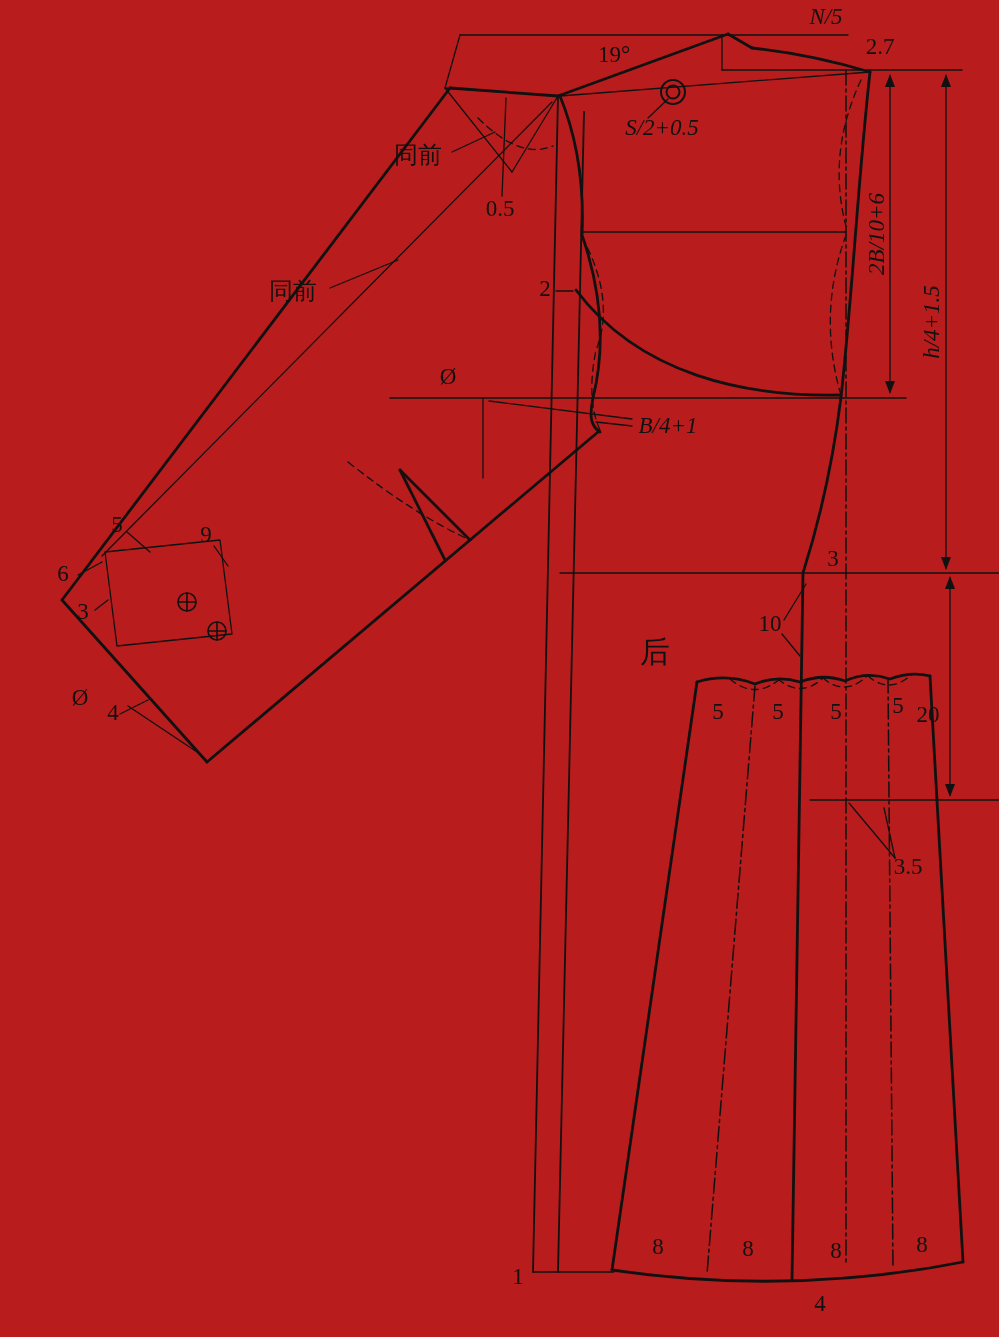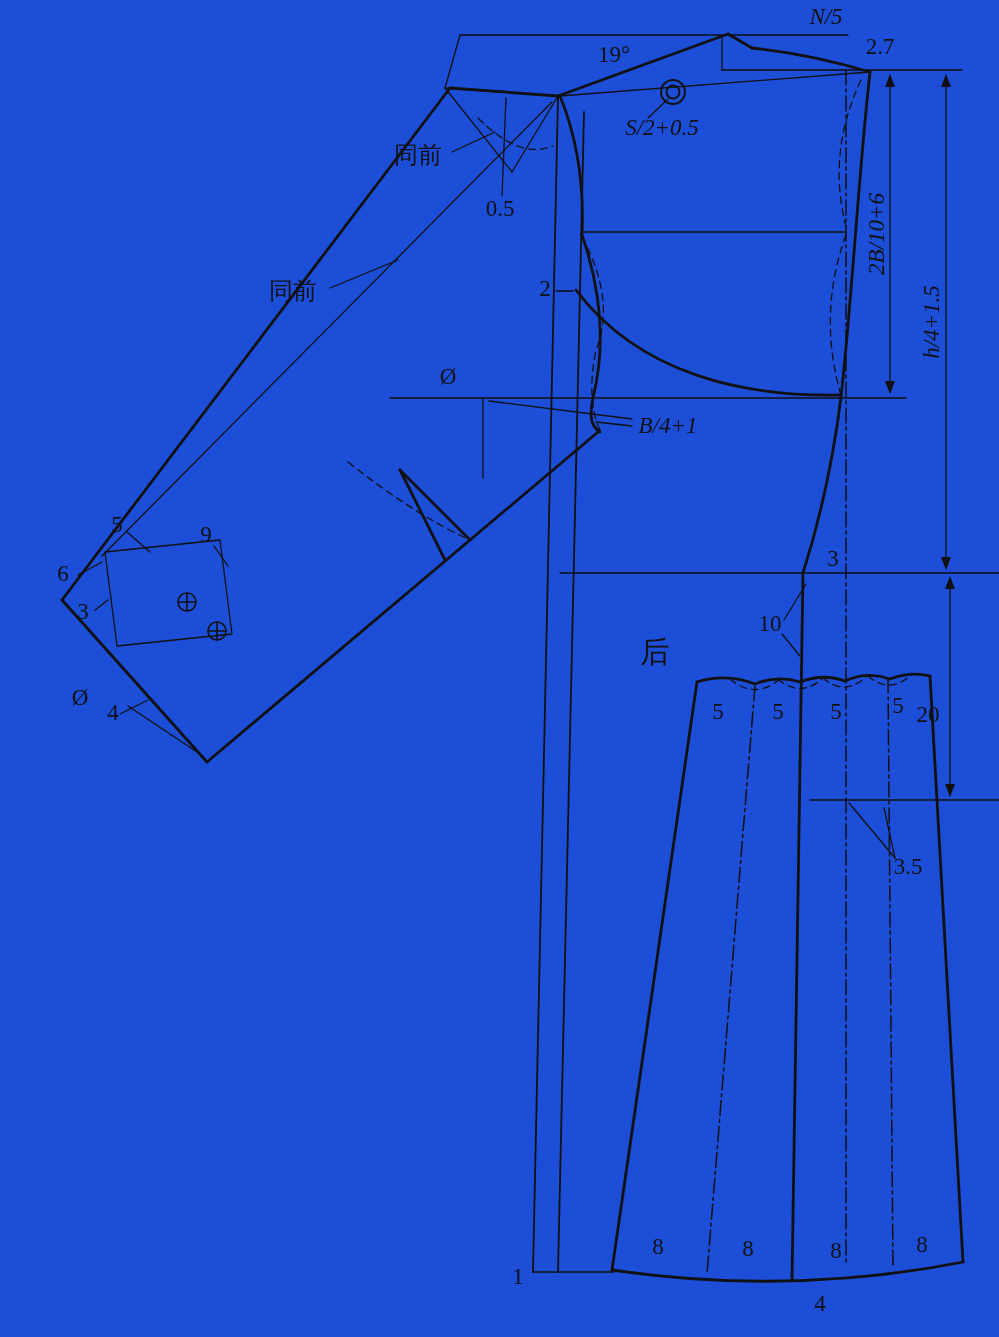--- a/index.html
+++ b/index.html
@@ -1,16 +1,16 @@
 <!DOCTYPE html>
 <html><head>
 <meta charset="utf-8">
 <style>
   html,body{margin:0;padding:0;background:#ffffff;}
-  .stage{position:relative;width:999px;height:1337px;background:#1d4ed8;overflow:hidden;}
+  .stage{position:relative;width:999px;height:1337px;background:#b91c1c;overflow:hidden;}
   svg{display:block;}
   .thin{fill:none;stroke-width:1.3;}
   .med{fill:none;stroke-width:1.8;}
   .thick{fill:none;stroke-width:2.8;}
   .dash{fill:none;stroke-width:1.3;stroke-dasharray:7 5;}
   .dashdot{fill:none;stroke-width:1.5;stroke-dasharray:15 4 3 4;}
   .lbl{font-family:"Liberation Serif",serif;font-size:23px;stroke:none;}
   .lbl-it{font-family:"Liberation Serif",serif;font-style:italic;font-size:23px;stroke:none;}
   .lbl-cn{font-family:"DejaVu Sans",sans-serif;font-size:24px;stroke:none;}
   .lbl-big{font-family:"DejaVu Sans",sans-serif;font-size:30px;stroke:none;}

